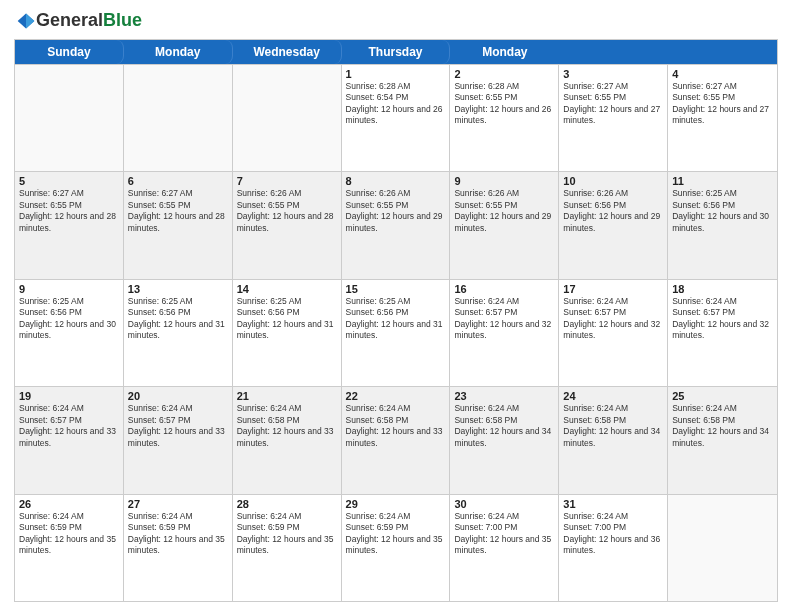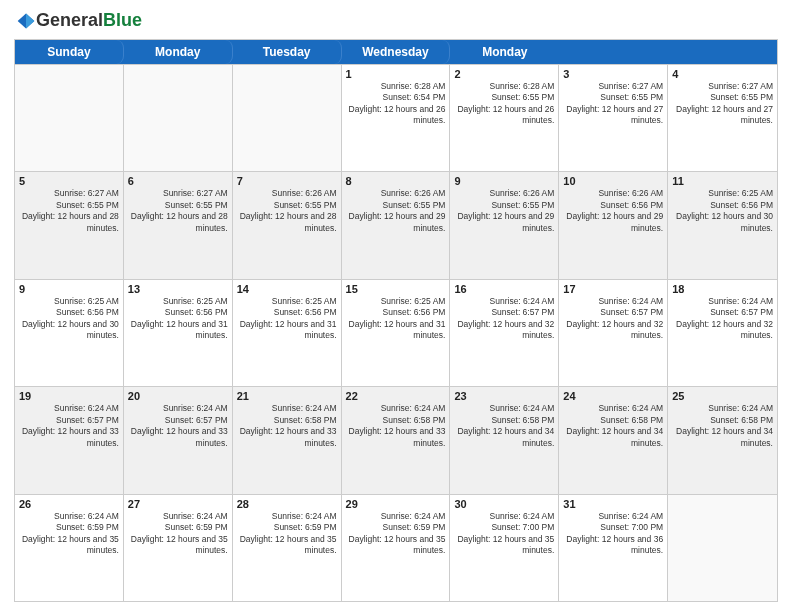--- a/index.html
+++ b/index.html
@@ -100,21 +100,20 @@
       font-size: 11px;
       font-weight: bold;
       color: #222;
       margin-bottom: 1px;
       display: block;
     }
     .day-info {
       font-size: 8.5px;
       color: #333;
       line-height: 1.35;
-      text-align: right;
     }
   </style>
 </head>
 <body>
 
 <div class="page">
   <div class="header">
     <div class="logo">
       <svg class="logo-icon" viewBox="0 0 24 24" xmlns="http://www.w3.org/2000/svg">
         <polygon points="12,3 22,12 12,21 2,12" fill="#1a6bbf"></polygon>
@@ -126,22 +125,22 @@
     <div class="title-block">
       <div class="main-title"></div>
       <div class="subtitle"></div>
     </div>
   </div>
 
   <div class="calendar">
     <div class="cal-header-row" id="cal-header">
         <div class="cal-header-cell">Sunday</div>
         <div class="cal-header-cell">Monday</div>
-        <div class="cal-header-cell">Tuesday</div>
         <div class="cal-header-cell">Wednesday</div>
+        <div class="cal-header-cell">Thursday</div>
         <div class="cal-header-cell">Monday</div>
       </div>
     <div class="cal-body" id="cal-body">
         <div class="cal-row">
           <div class="cal-cell empty"></div>
           <div class="cal-cell empty"></div>
           <div class="cal-cell empty"></div>
           <div class="cal-cell">
             <span class="day-number">1</span>
             <div class="day-info" style="white-space: pre-line;">Sunrise: 6:28 AM

